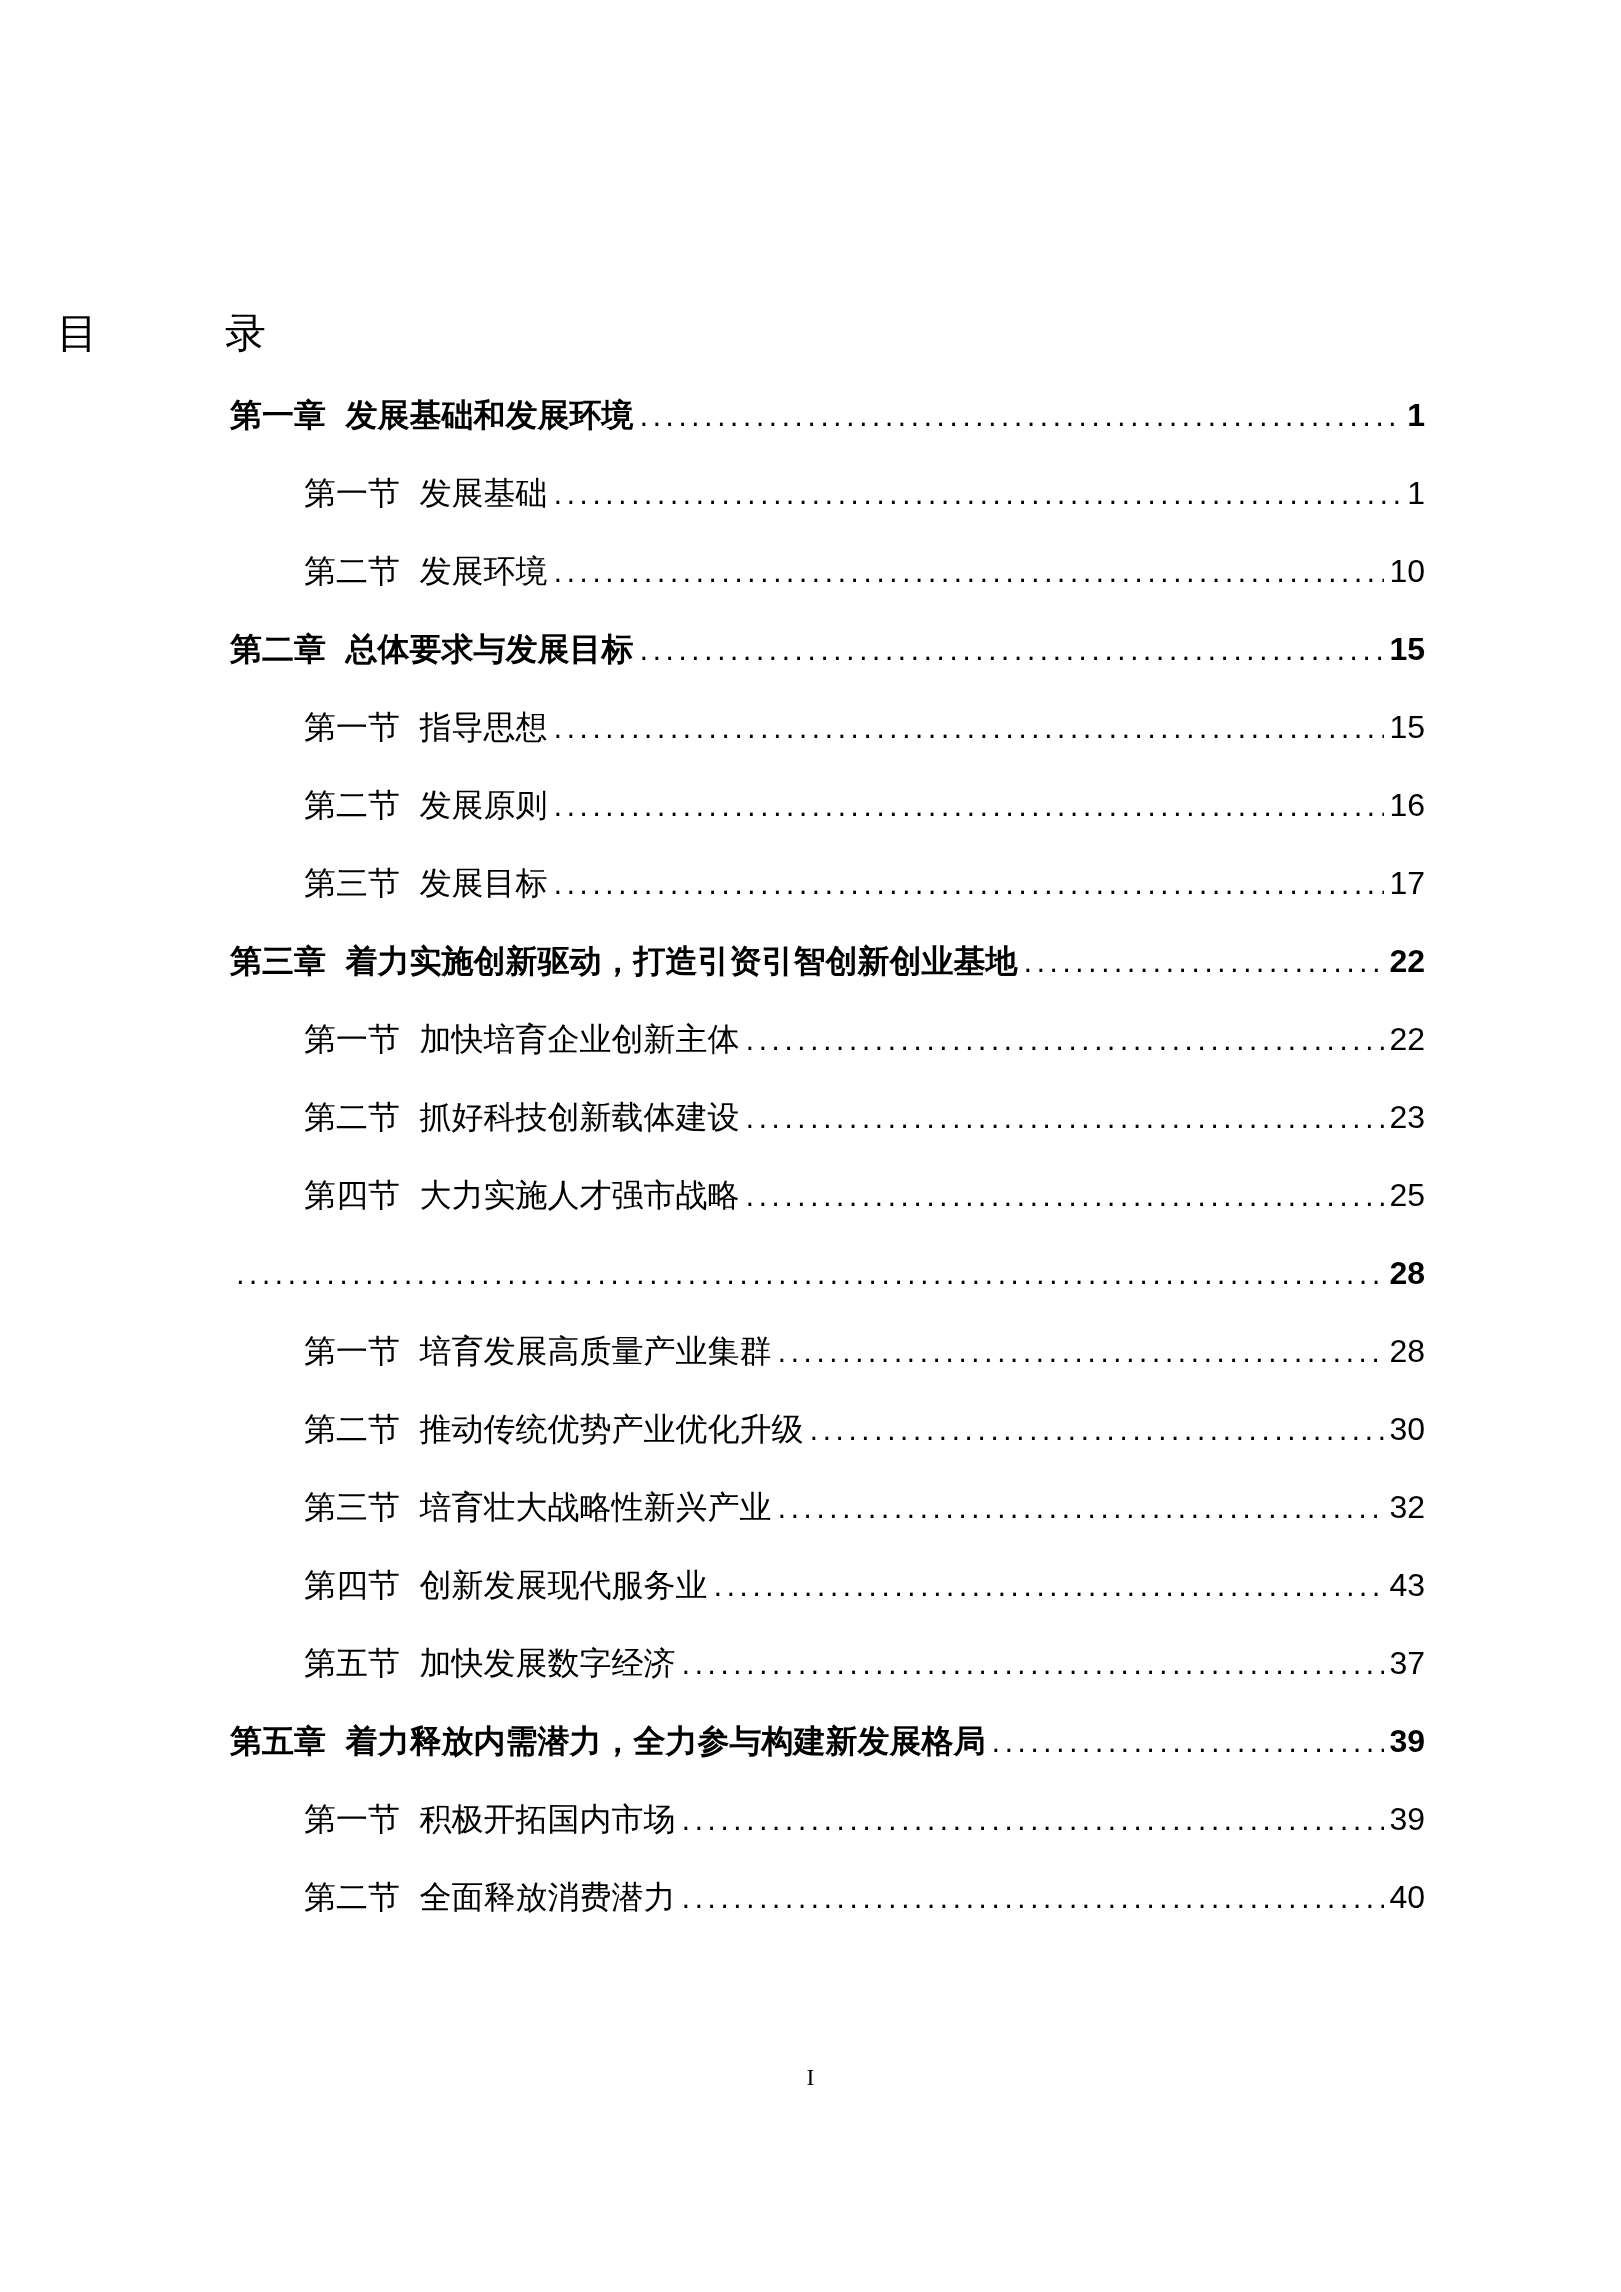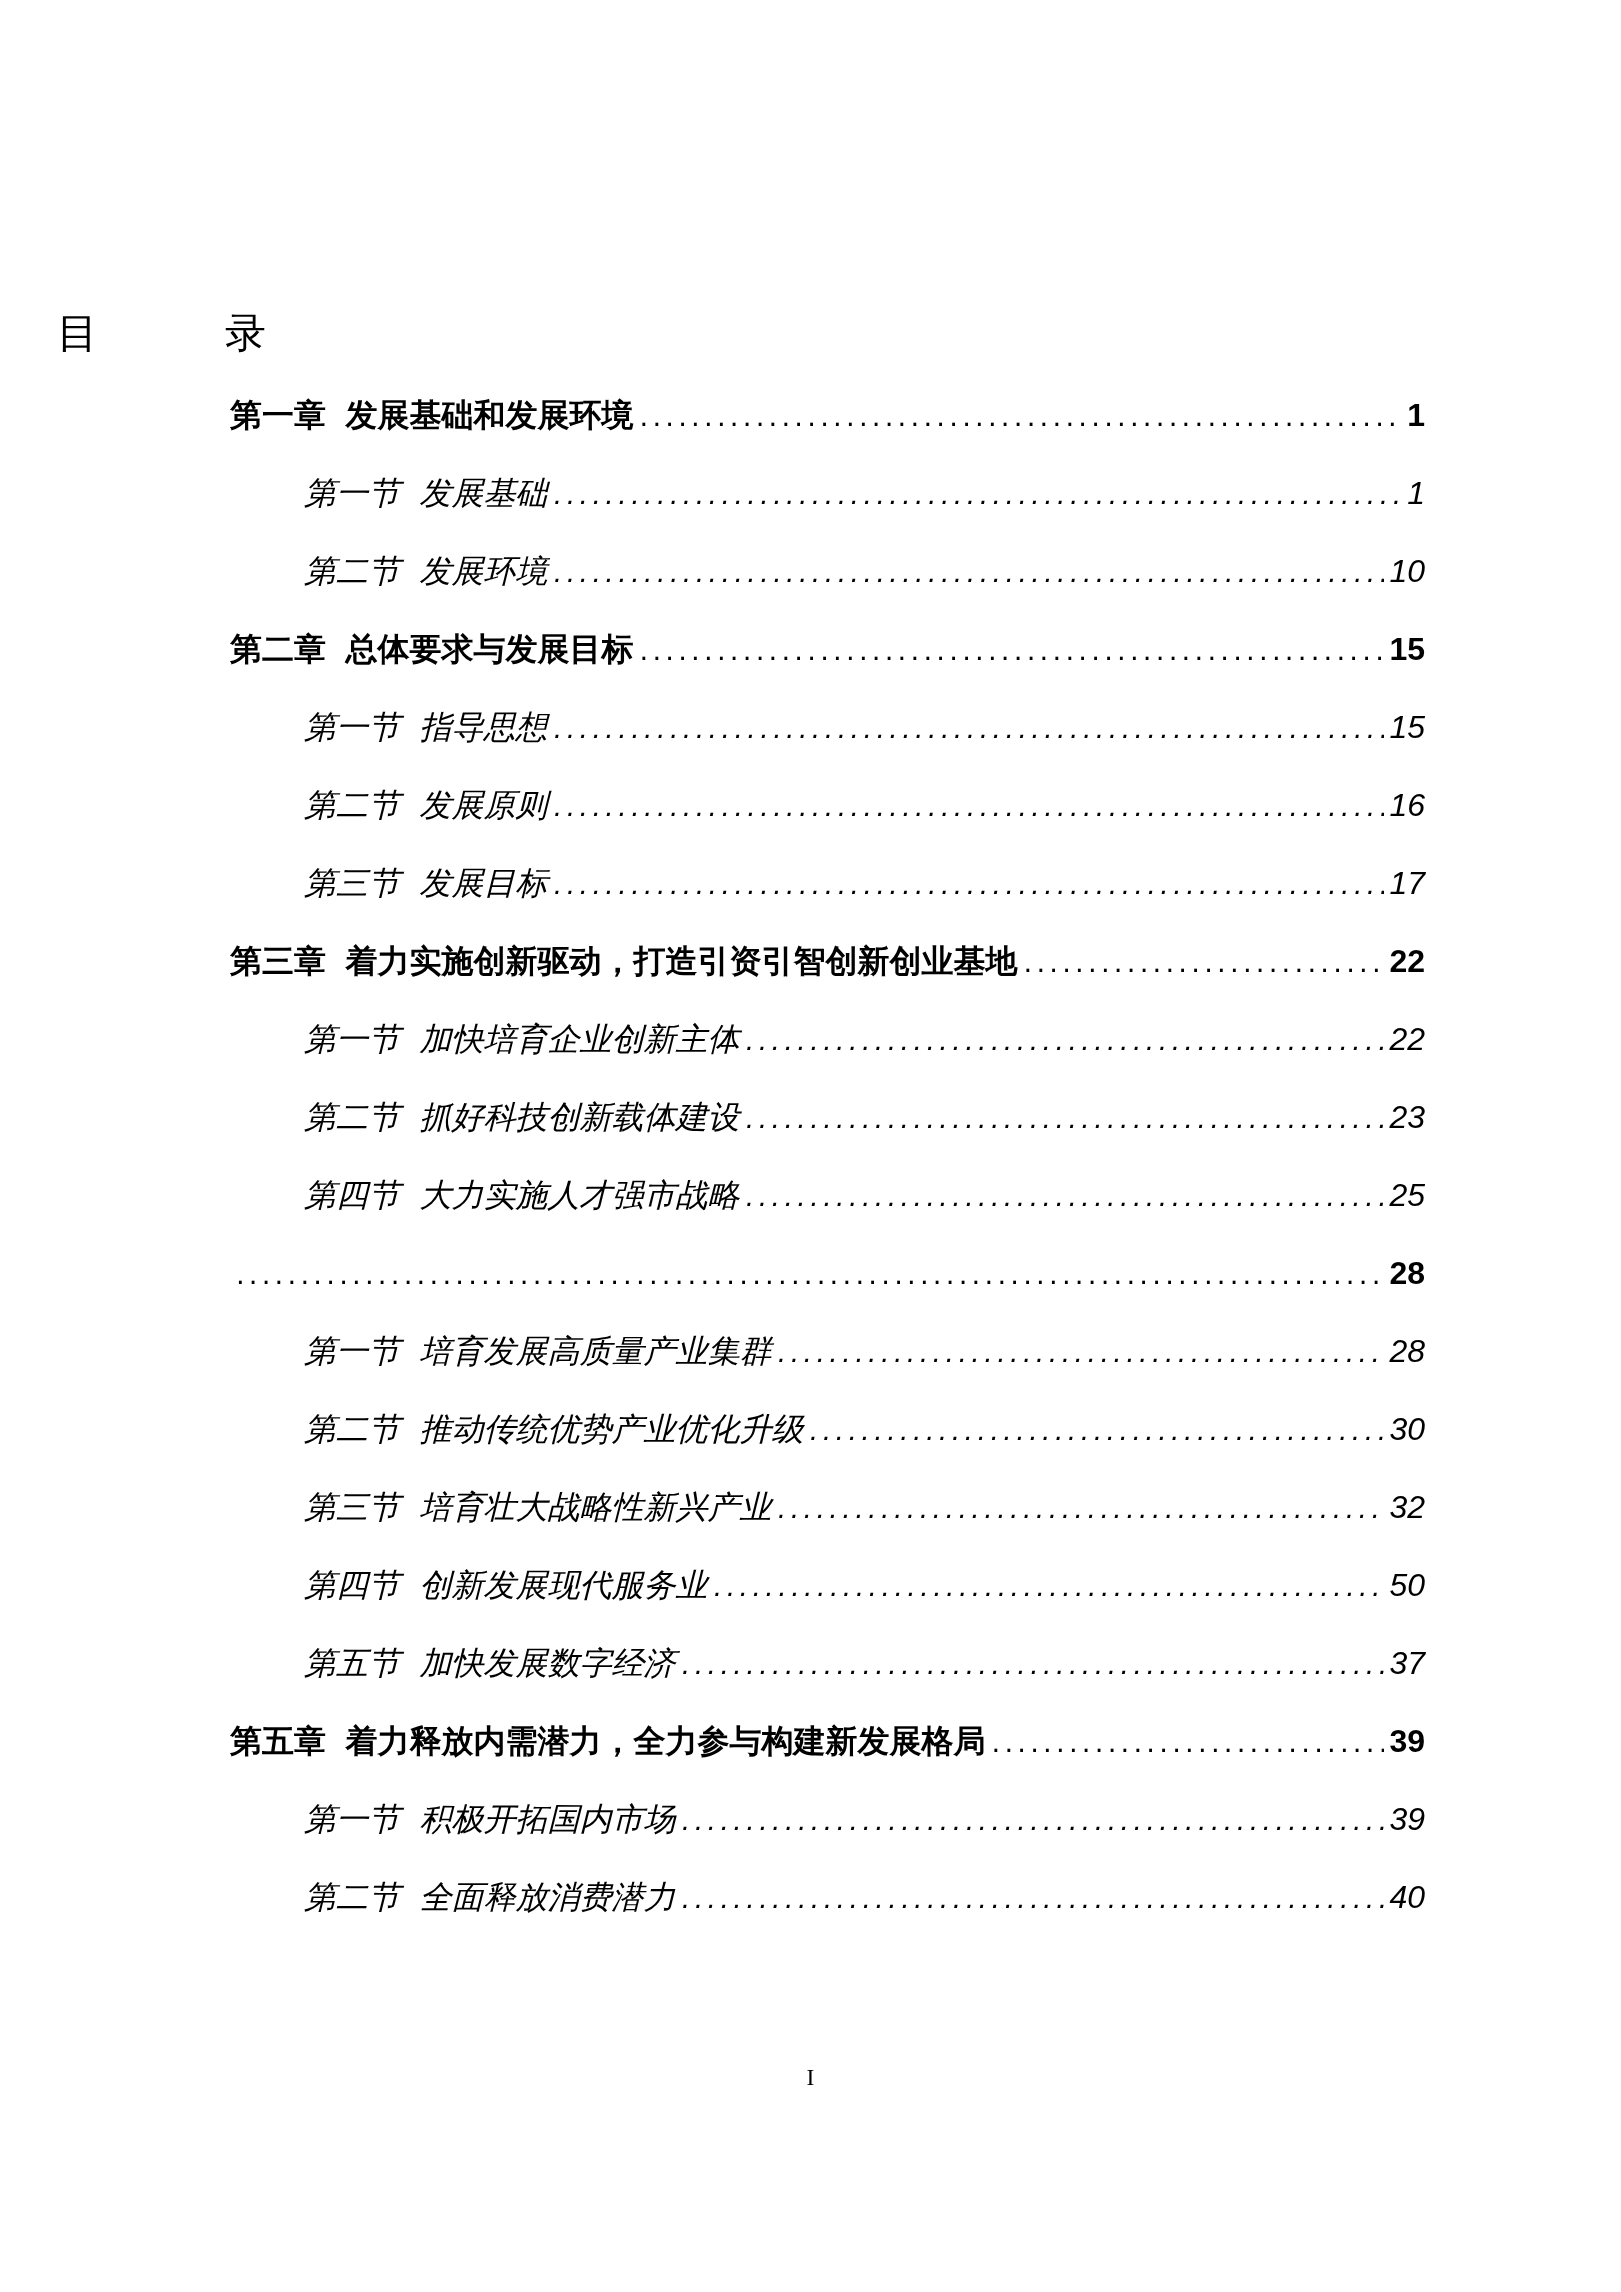--- a/index.html
+++ b/index.html
@@ -4,21 +4,21 @@
 <style>
   html, body { margin: 0; padding: 0; background: #ffffff; }
   body { width: 1621px; height: 2293px; position: relative; overflow: hidden;
          font-family: "DejaVu Sans", "Liberation Sans", sans-serif; color: #000; }
   .page { position: absolute; left: 0; top: 0; width: 1621px; height: 2293px; background: #fff; }
   .toc-title { position: absolute; top: 304px; left: 0; width: 1621px; text-align: left;
                font-size: 41px; letter-spacing: 57px; text-indent: 57px; line-height: 59px; }
   .toc { position: absolute; top: 384px; left: 218px; width: 1207px; }
   .row { display: flex; align-items: baseline; height: 78px; line-height: 63px; font-size: 32px; }
   .row.chapter { font-weight: bold; padding-left: 0; margin-left: 12px; }
-  .row.section { padding-left: 86px; font-style: italic; }
+  .row.section { padding-left: 86px; }
   .label { white-space: nowrap; }
   .label .num { margin-right: 19.6px; }
   .leader { flex: 1; overflow: hidden; white-space: nowrap; margin: 0 5.9px; font-weight: normal;
             letter-spacing: 4.2px; font-size: 27.4px; position: relative; }
   .leader::after { content: "..............................................................................................................................................................................................................................."; }
   .page-no { white-space: nowrap; font-family: "Liberation Sans", "DejaVu Sans", sans-serif; font-size: 32px; }
   .chapter .page-no { font-weight: bold; }
   .footer { position: absolute; top: 2058px; left: 0; width: 1621px; text-align: center;
             font-family: "Liberation Serif", "DejaVu Serif", serif; font-size: 23.5px; line-height: 39px; }
 </style>
@@ -130,21 +130,21 @@
         <span class="num">第三节</span><span class="txt">培育壮大战略性新兴产业</span>
       </span>
       <span class="leader"></span>
       <span class="page-no">32</span>
     </div>
       <div class="row section">
       <span class="label">
         <span class="num">第四节</span><span class="txt">创新发展现代服务业</span>
       </span>
       <span class="leader"></span>
-      <span class="page-no">50</span>
+      <span class="page-no">43</span>
     </div>
       <div class="row section">
       <span class="label">
         <span class="num">第五节</span><span class="txt">加快发展数字经济</span>
       </span>
       <span class="leader"></span>
       <span class="page-no">37</span>
     </div>
       <div class="row chapter">
       <span class="label">

